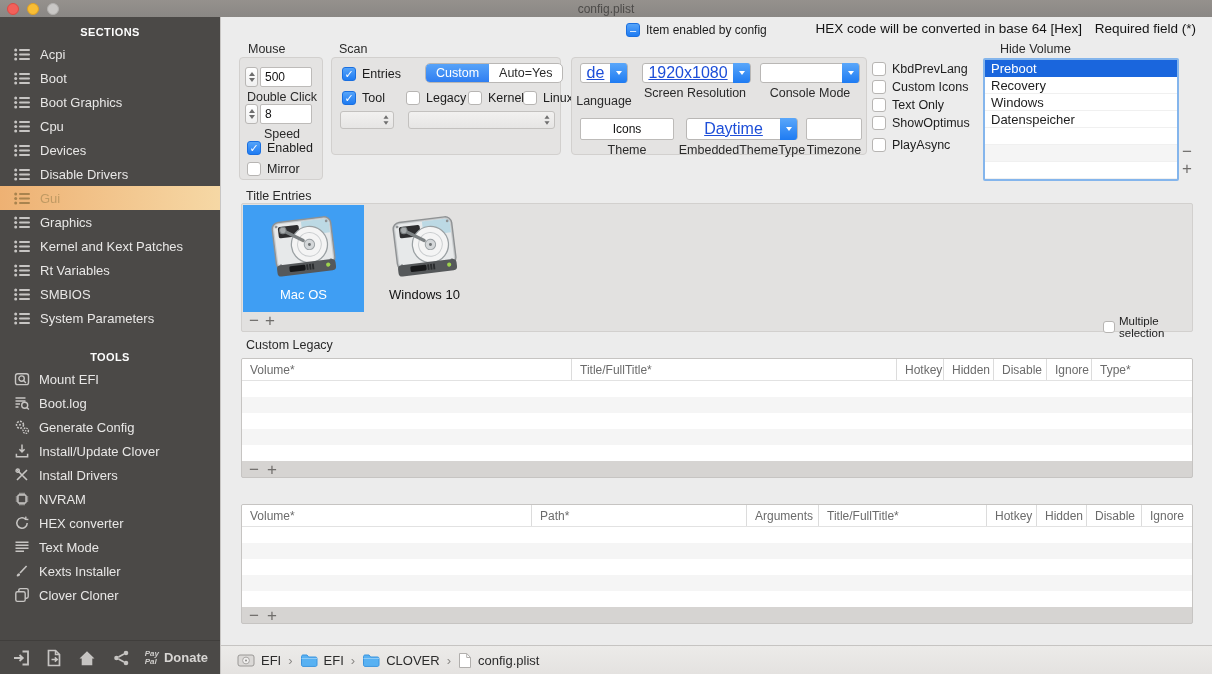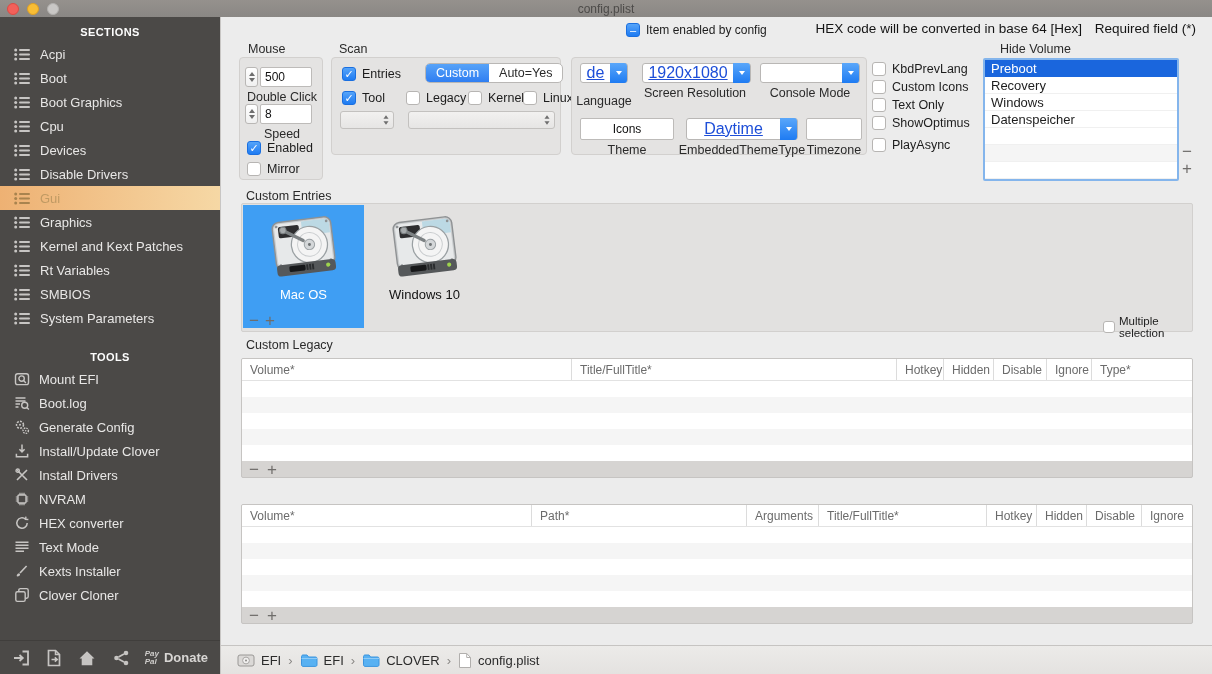--- a/index.html
+++ b/index.html
@@ -80,21 +80,21 @@
   .pm { font-size:17px; color:#6f6d6b; font-weight:400; line-height:14px; cursor:default; }
 
   
   .hv-list { position:absolute; background:#fff; border:2px solid #84b5ec; border-radius:2px; overflow:hidden; }
   .hv-row { height:17px; font-size:13px; color:#1d1d1d; padding-left:6px; display:flex; align-items:center; border-bottom:1px solid #f0f0f0; }
   .hv-row.sel { background:#1a66dd; color:#fff; border-bottom-color:#1a66dd; }
   .hv-row.stripe { background:#f5f5f5; }
   .hv-pm { position:absolute; display:flex; flex-direction:column; gap:3px; }
 
   
-  .tile { position:absolute; width:121px; height:123px; display:flex; flex-direction:column; align-items:center; }
+  .tile { position:absolute; width:121px; height:107px; display:flex; flex-direction:column; align-items:center; }
   .tile.sel { background:#3f9ef3; }
   .tile .t-label { font-size:13px; margin-top:2px; color:#111; }
   .tile.sel .t-label { color:#fff; }
 
   
   .tablebox { position:absolute; background:#d6d4d2; border:1px solid #c6c4c2; border-radius:2px; overflow:hidden; }
   .thead { display:flex; height:22px; background:#fff; border-bottom:1px solid #e2e2e2; }
   .th { font-size:12px; color:#6b6b6b; padding-left:8px; display:flex; align-items:center; border-right:1px solid #dcdcdc; }
   .th:last-child { border-right:none; }
   .trow { height:16px; }
@@ -542,21 +542,21 @@
       <div class="hv-row">Datenspeicher</div>
       <div class="hv-row"></div>
       <div class="hv-row stripe"></div>
       <div class="hv-row"></div>
     </div>
     <div class="hv-pm" style="left:961px; top:128px;">
       <span class="pm">−</span>
       <span class="pm">+</span>
     </div>
 
-    <div class="grp-label" style="left:25px; top:172px;">Custom Entries</div>
+    <div class="grp-label" style="left:25px; top:172px;">Title Entries</div>
     <div class="grp-box" style="left:20px; top:186px; width:952px; height:129px; border-radius:2px; background:#e2e1e0;">
       <div class="tile sel" style="left:1px; top:1px;">
         <svg width="76" height="76" style="margin-top:4px;">
             <use href="#sym-hdd"></use>
           </svg>
         <span class="t-label">Mac OS</span>
       </div>
       <div class="tile" style="left:122px; top:1px;">
         <svg width="76" height="76" style="margin-top:4px;">
             <use href="#sym-hdd"></use>

